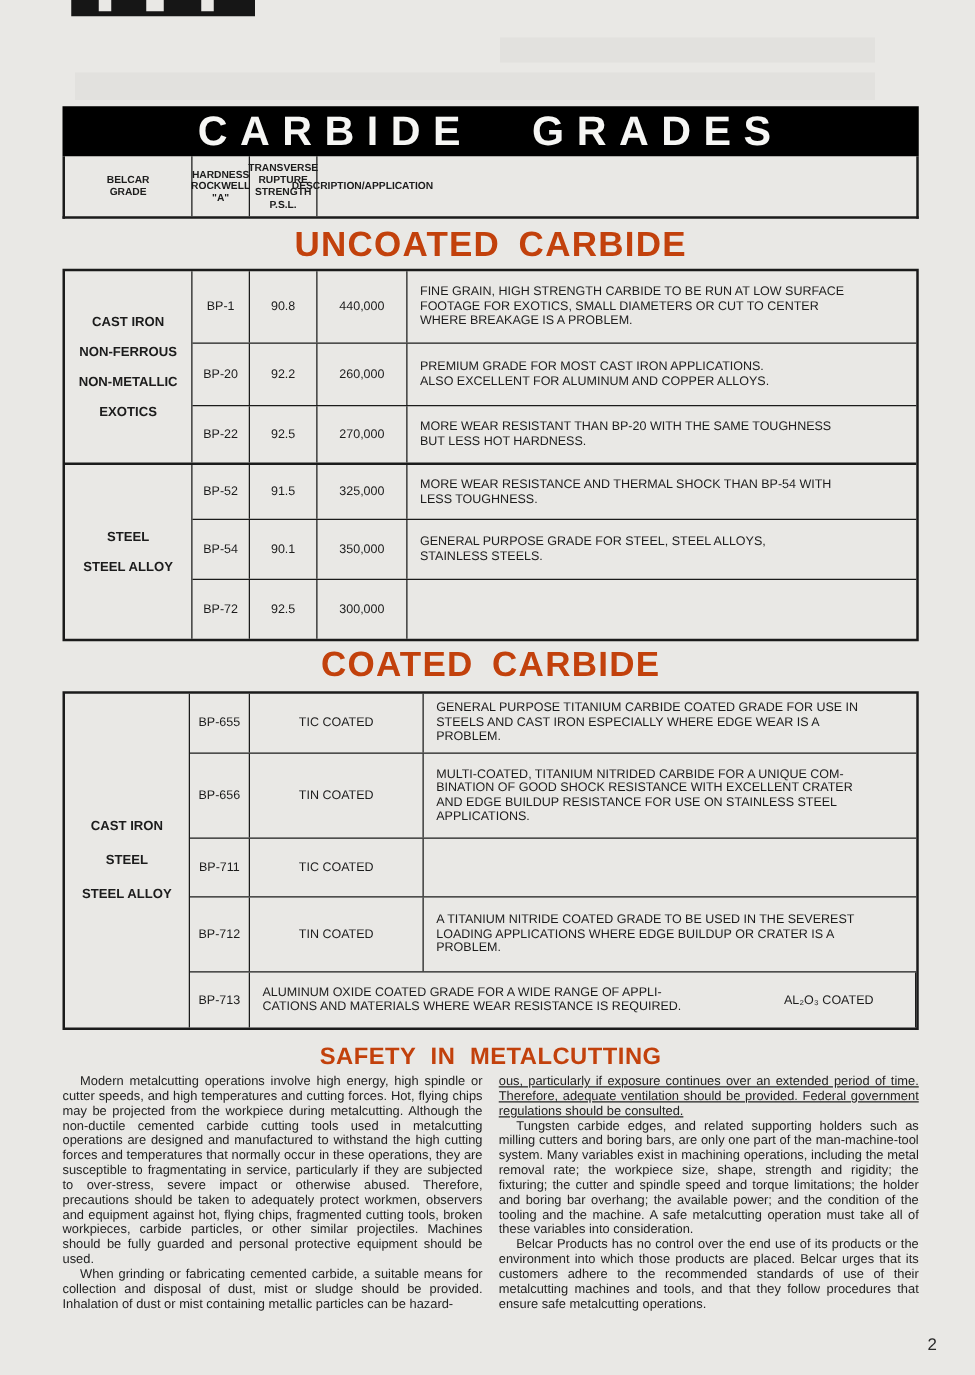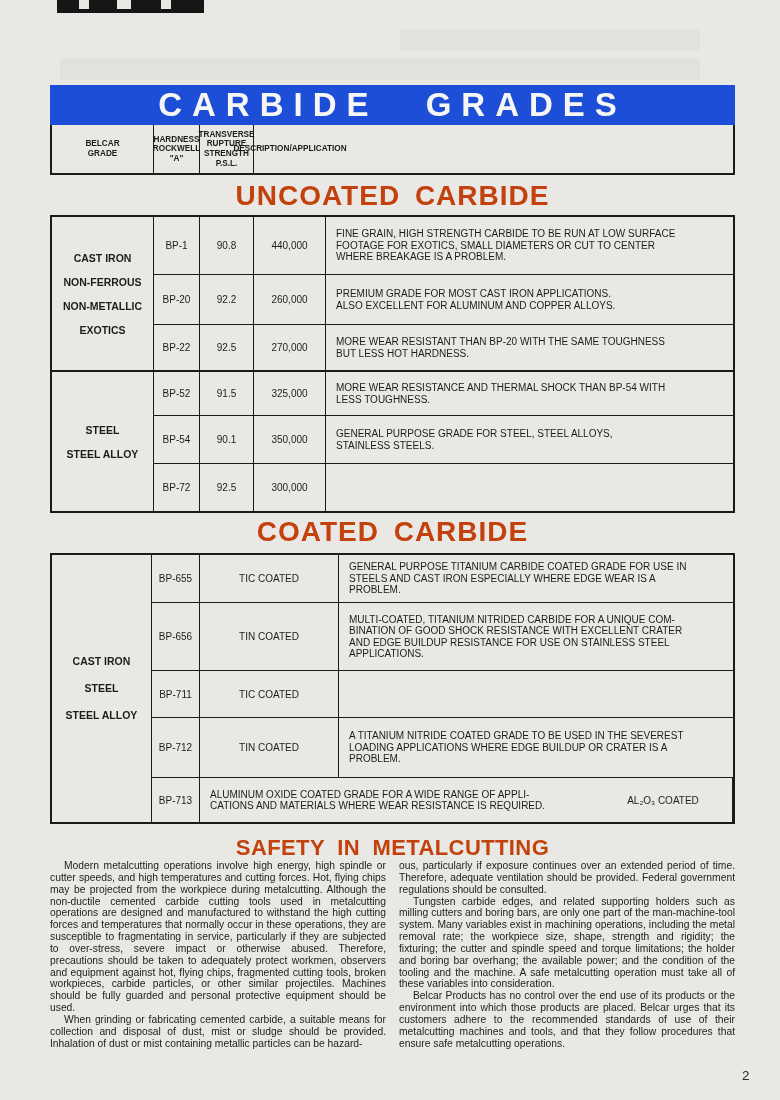--- a/index.html
+++ b/index.html
@@ -15,21 +15,21 @@
 
   
   .logo-frag { position:absolute; left:57px; top:0; width:147px; height:13px; background:#161616; display:flex; align-items:flex-start; }
   .logo-frag i { display:block; background:#e9e8e5; height:9px; }
   .logo-frag i.g1 { width:10px; margin-left:22px; }
   .logo-frag i.g2 { width:14px; margin-left:28px; }
   .logo-frag i.g3 { width:10px; margin-left:30px; }
 
   .masthead {
     position:absolute; left:50px; top:85px; width:685px; height:40px;
-    background:#1d4ed8; color:#f6f6f4;
+    background:#000000; color:#f6f6f4;
     display:flex; align-items:center; justify-content:center;
     font-size:33px; font-weight:bold; letter-spacing:10px; word-spacing:28px;
   }
 
   .pre { white-space: pre-line; }
 
   .colhead {
     position:absolute; left:50px; top:125px; width:685px; height:50px;
     display:grid; grid-template-columns:102px 46px 54px 72px 1fr;
     border:2px solid #1b1b1b; border-top:0;
@@ -71,29 +71,29 @@
   #uncoated-table .c.str   { width:72px; }
   #coated-table  .c.grade { width:48px; }
   #coated-table  .c.coat  { width:139px; }
   .c.desc {
     flex:1; border-right:0; justify-content:flex-start; text-align:left;
     padding:4px 24px 4px 10px; font-size:10px; line-height:11.4px;
   }
 
   #safety-title {
     position:absolute; left:50px; top:835px; width:685px; text-align:center;
-    font-size:22px; font-weight:bold; letter-spacing:0.4px;
+    font-size:19px; font-weight:bold; letter-spacing:0.4px;
   }
   .cols { position:absolute; left:50px; top:860px; width:685px; display:flex; gap:13px; }
   .col { flex:1; }
   .col p {
     font-size:10.3px; line-height:11.85px; text-align:justify; text-indent:14px;
     color:#222;
   }
-  .col p.cont { text-indent:0; }
+  .col p.cont { text-indent:0;text-decoration:underline; }
 
   .page-number { position:absolute; left:742px; top:1068px; font-size:13.5px; color:#2a2a2a; }
 </style>
 </head>
 <body>
 
 <div class="ghost" style="left:60px; top:58px; width:640px; height:22px;"></div>
 <div class="ghost" style="left:400px; top:30px; width:300px; height:20px;"></div>
 
 <div class="logo-frag">

